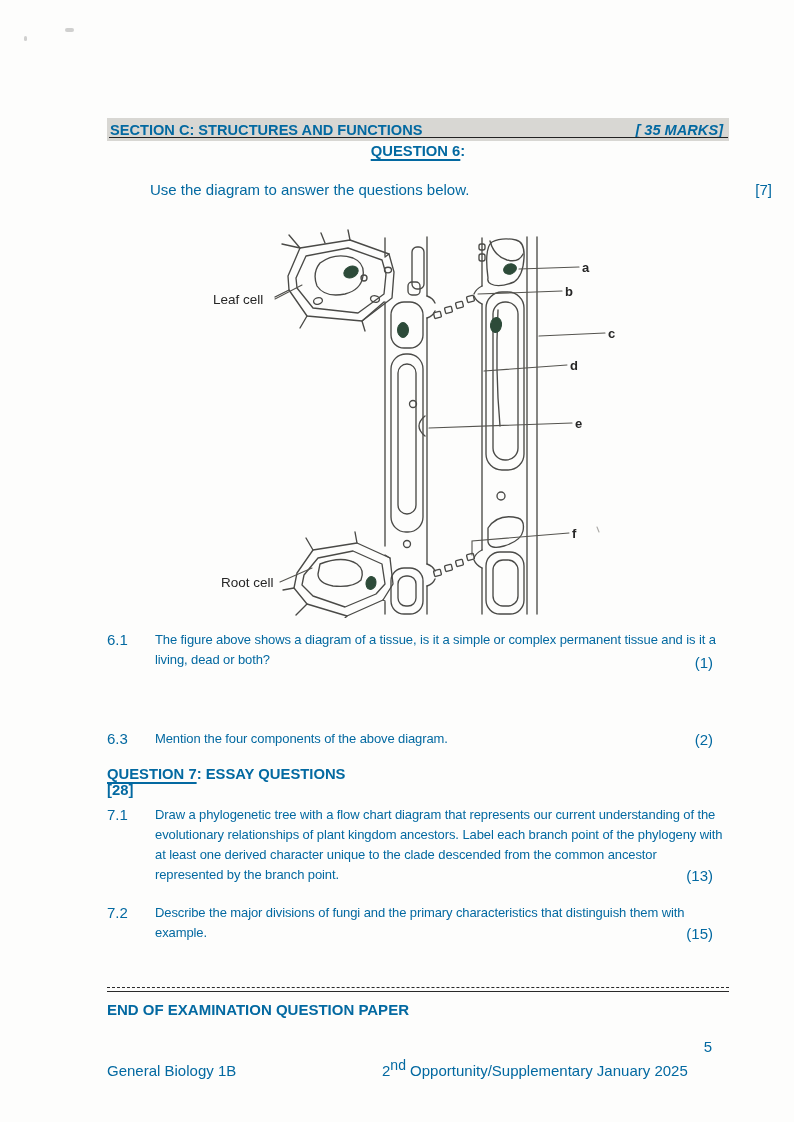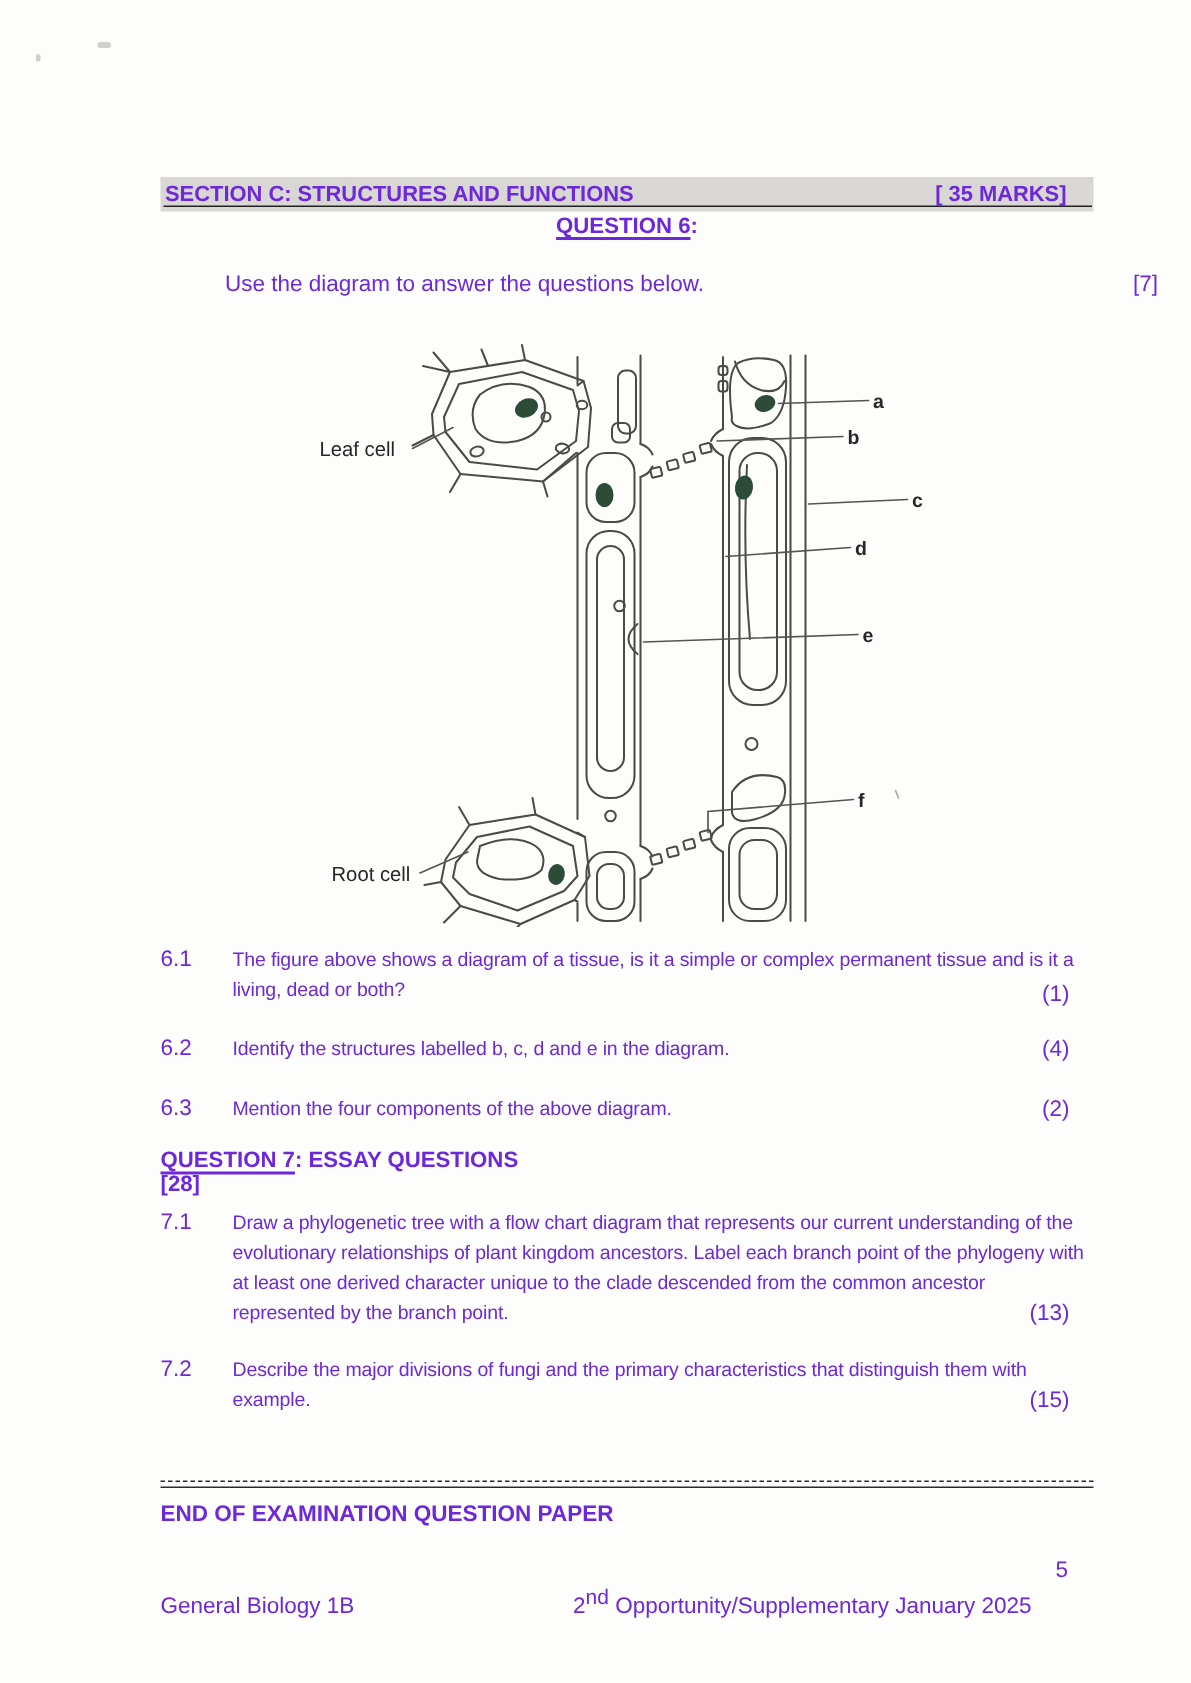--- a/index.html
+++ b/index.html
@@ -1,29 +1,29 @@
 <!DOCTYPE html>
 <html><head>
 <meta charset="utf-8">
 <style>
   html,body{margin:0;padding:0;background:#ffffff;}
   .page{
     position:relative;width:794px;height:1122px;background:#fdfdfc;overflow:hidden;
-    font-family:"Liberation Sans", sans-serif;color:#6d28d9;font-size:15px;
+    font-family:"Liberation Sans", sans-serif;color:#0369a1;font-size:15px;
   }
   
   .artifact{position:absolute;background:#9a9a98;opacity:.45;border-radius:2px;}
   
   .banner{
     position:absolute;left:107px;top:118px;width:622px;height:23px;
     background:#d8d7d3;display:flex;justify-content:space-between;align-items:center;
     font-weight:bold;font-size:14.6px;
   }
   .banner-title{margin-left:3px;}
-  .banner-marks{margin-right:18px;}
+  .banner-marks{margin-right:6px;font-style:italic;}
   .banner-underline{position:absolute;left:2px;right:1px;bottom:3px;height:0;border-bottom:1.6px solid #222;}
   .q-heading{position:absolute;left:107px;width:622px;font-weight:bold;font-size:14.8px;display:flex;justify-content:center;}
   .u{text-decoration:underline;text-underline-offset:3px;text-decoration-thickness:1.5px;}
   .intro-row{position:absolute;left:107px;width:622px;display:flex;justify-content:space-between;margin-left:43px;}
   .q-item{position:absolute;left:107px;width:622px;line-height:20px;}
   .q-num{position:absolute;left:0;top:0;}
   .q-text{margin-left:48px;width:572px;font-size:13px;letter-spacing:-0.1px;}
   .q-marks{position:absolute;right:16px;bottom:1px;}
   .separator{position:absolute;left:107px;width:622px;}
   .sep-dash{border-top:1.6px dashed #2a2a2a;}
@@ -159,25 +159,20 @@
       <text class="dlabel" x="390" y="200">e</text>
       <text class="dlabel" x="387" y="310">f</text>
     </svg>
   </div>
 
   <div class="q-item" style="top:630px;height:44px;">
     <span class="q-num">6.1</span>
     <div class="q-text">The figure above shows a diagram of a tissue, is it a simple or complex permanent tissue and is it a living, dead or both?</div>
     <span class="q-marks">(1)</span>
   </div>
-  <div class="q-item" style="top:689px;height:22px;">
-    <span class="q-num">6.2</span>
-    <div class="q-text">Identify the structures labelled b, c, d and e in the diagram.</div>
-    <span class="q-marks">(4)</span>
-  </div>
   <div class="q-item" style="top:729px;height:22px;">
     <span class="q-num">6.3</span>
     <div class="q-text">Mention the four components of the above diagram.</div>
     <span class="q-marks">(2)</span>
   </div>
 
   <div class="q-heading" style="top:766px;flex-direction:column;">
     <span><span class="u">QUESTION 7</span><span>: ESSAY QUESTIONS</span></span>
     <span>[28]</span>
   </div>

